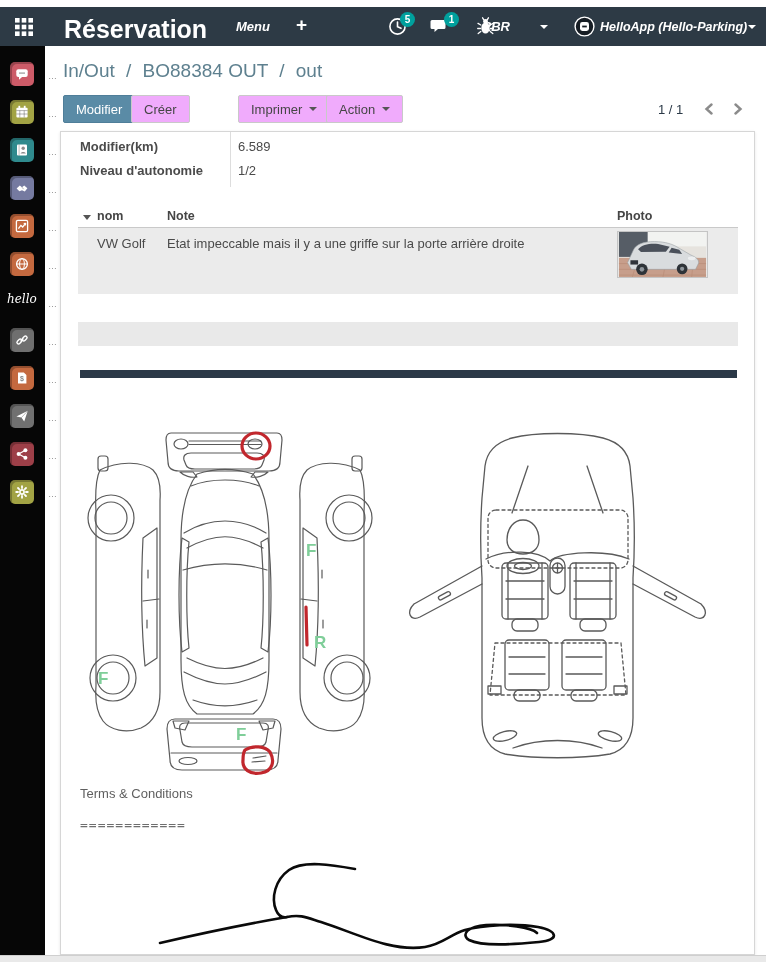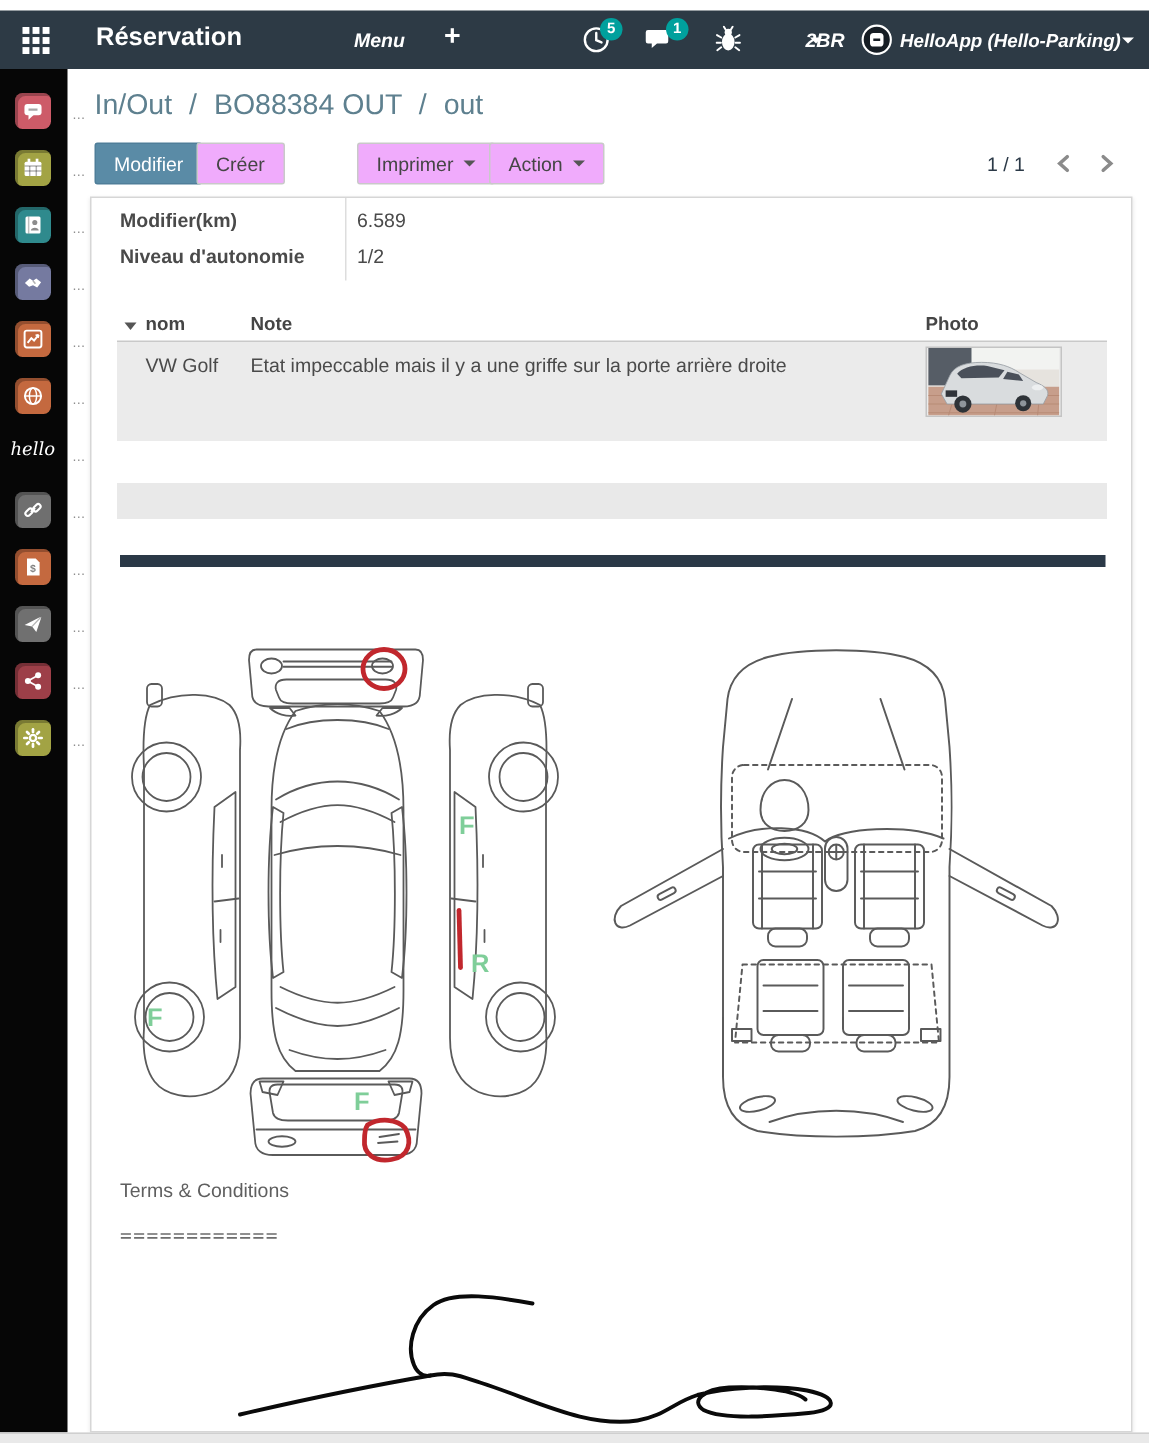--- a/index.html
+++ b/index.html
@@ -2,21 +2,21 @@
 <html><head>
 <meta charset="utf-8">
 <style>
   * { margin:0; padding:0; box-sizing:border-box; }
   html,body { width:766px; height:962px; background:#fff; font-family:"Liberation Sans", sans-serif; overflow:hidden; }
   .abs { position:absolute; }
   #page { position:relative; width:766px; height:962px; background:#fff; }
 
   
   #navbar { left:0; top:7px; width:766px; height:39px; background:#2d3a45; color:#fff; }
-  .nav-title { font-size:17px; font-weight:bold; }
+  .nav-title { font-size:25px; font-weight:bold; }
   .nav-link { font-size:13px; font-weight:600; color:#fff; cursor:pointer;font-style:italic; }
   .nav-plus { font-size:19px; font-weight:bold; }
   .badge { min-width:15px; height:15px; border-radius:8px; background:#00a09d; color:#fff;
            font-size:10px; font-weight:bold; text-align:center; line-height:15px; padding:0 3px; }
   .caret-w { width:0; height:0; border-left:4px solid transparent; border-right:4px solid transparent; border-top:4px solid #fff; }
 
   
   #sidebar { left:0; top:46px; width:45px; height:909px; background:#060606; }
   .side-item { position:absolute; left:0; width:70px; height:28px; cursor:pointer; }
   .side-icon { position:absolute; left:10px; top:0; width:24px; height:24px; border-radius:5px;
@@ -101,21 +101,21 @@
           <line x1="3.6" y1="11.5" x2="0.7" y2="11.5"></line>
             <line x1="13.4" y1="11.5" x2="16.3" y2="11.5"></line>
           <line x1="3.8" y1="14.5" x2="1.2" y2="16.5"></line>
             <line x1="13.2" y1="14.5" x2="15.8" y2="16.5"></line>
           <line x1="6.8" y1="2.8" x2="5.6" y2="0.8"></line>
             <line x1="10.2" y1="2.8" x2="11.4" y2="0.8"></line>
         </g>
       </svg>
     </div>
 
-    <div class="abs nav-link" style="left:537px; top:12px;">2BR</div>
+    <div class="abs nav-link" style="left:484px; top:12px;">2BR</div>
     <div class="abs caret-w" style="left:540px; top:18px;"></div>
 
     <div class="abs" style="left:574px; top:9px;">
       <svg width="21" height="21" viewBox="0 0 21 21">
         <circle cx="10.5" cy="10.5" r="9.4" fill="#161d24" stroke="#fff" stroke-width="1.4"></circle>
         <rect x="6" y="6" width="9" height="9" rx="2.4" fill="#fff"></rect>
         <line x1="8.2" y1="10.5" x2="12.8" y2="10.5" stroke="#161d24" stroke-width="1.8"></line>
       </svg>
     </div>
     <div class="abs nav-link" style="left:600px; top:13px; font-size:12.5px; font-weight:600;">HelloApp (Hello-Parking)</div>

